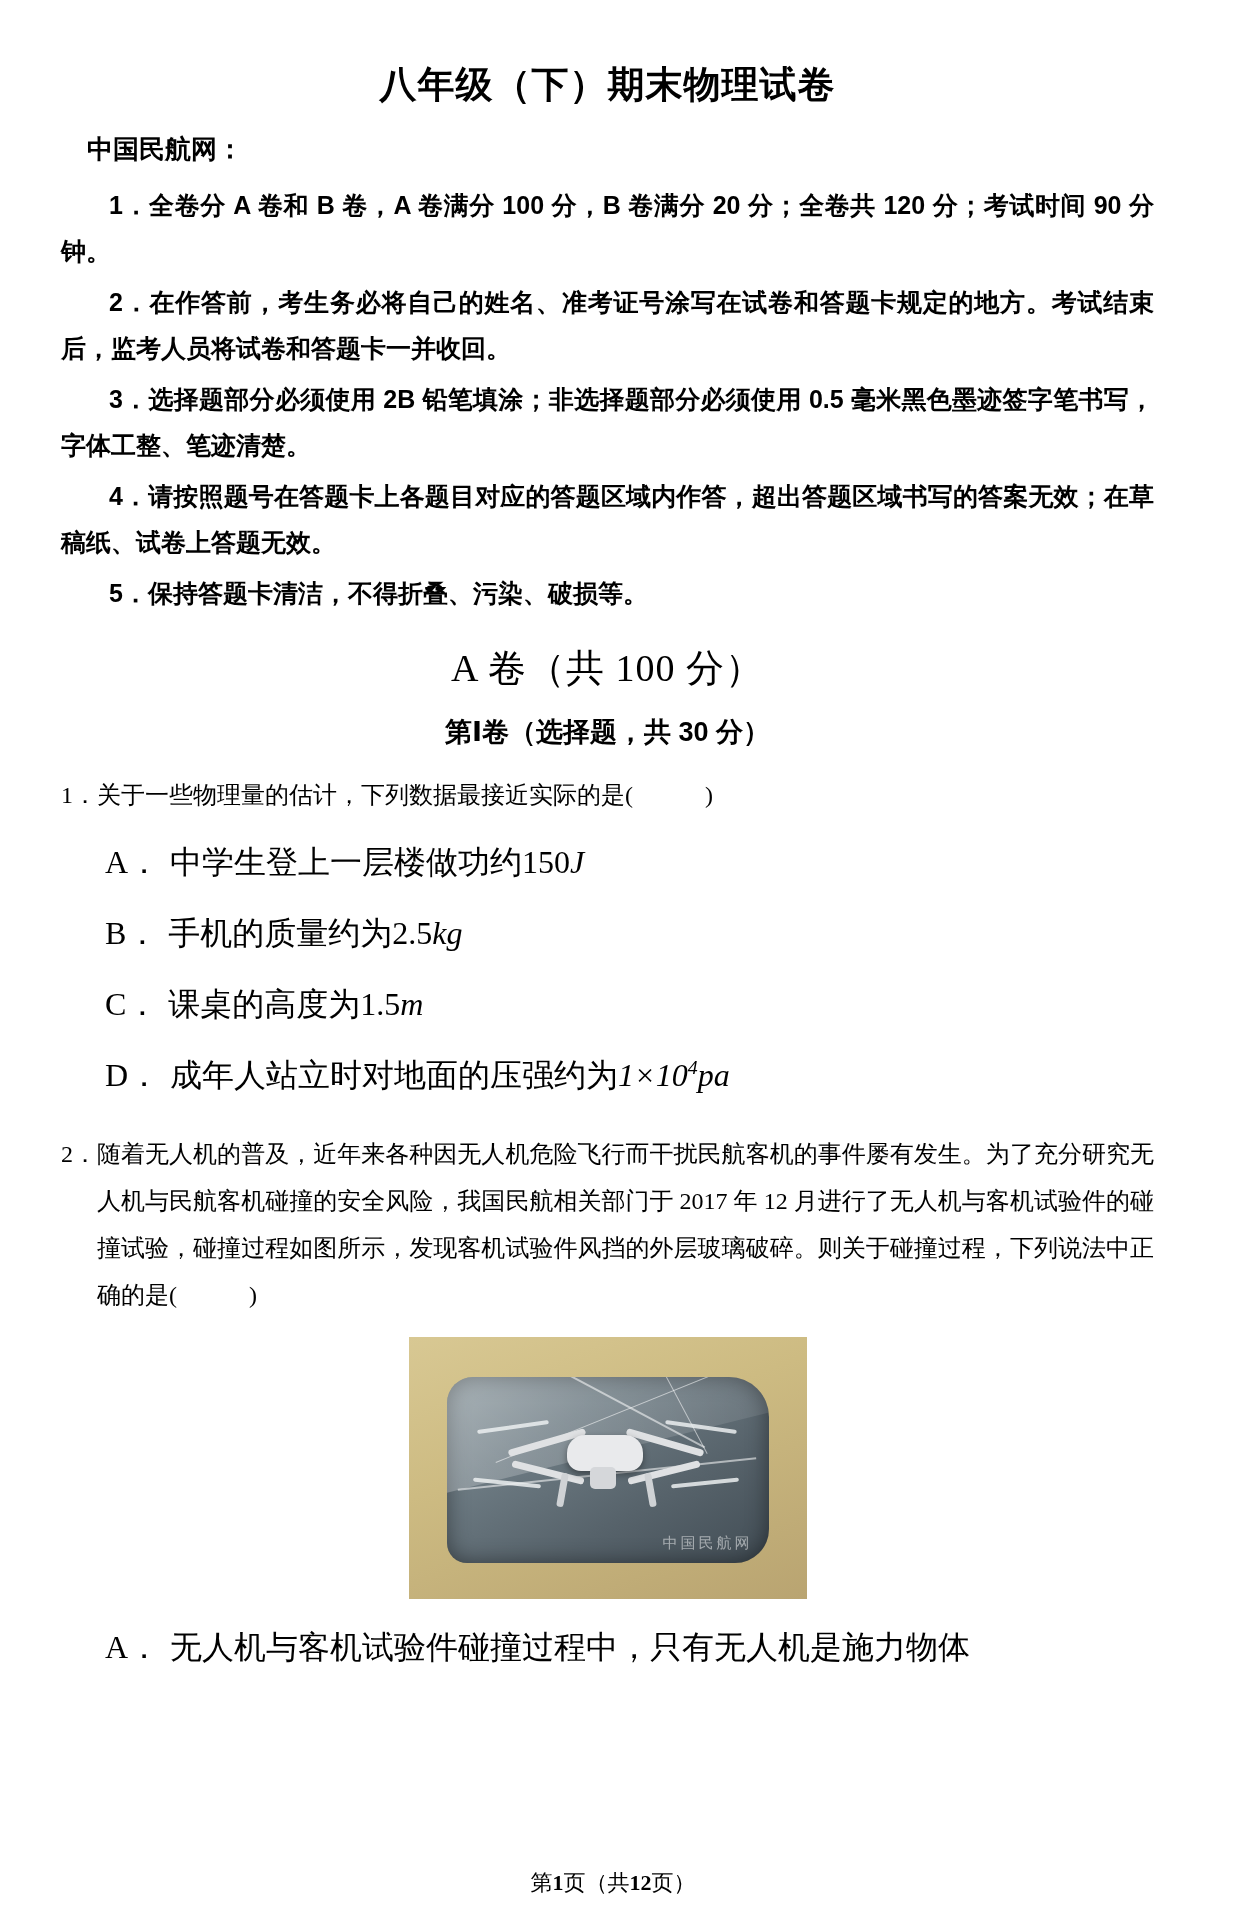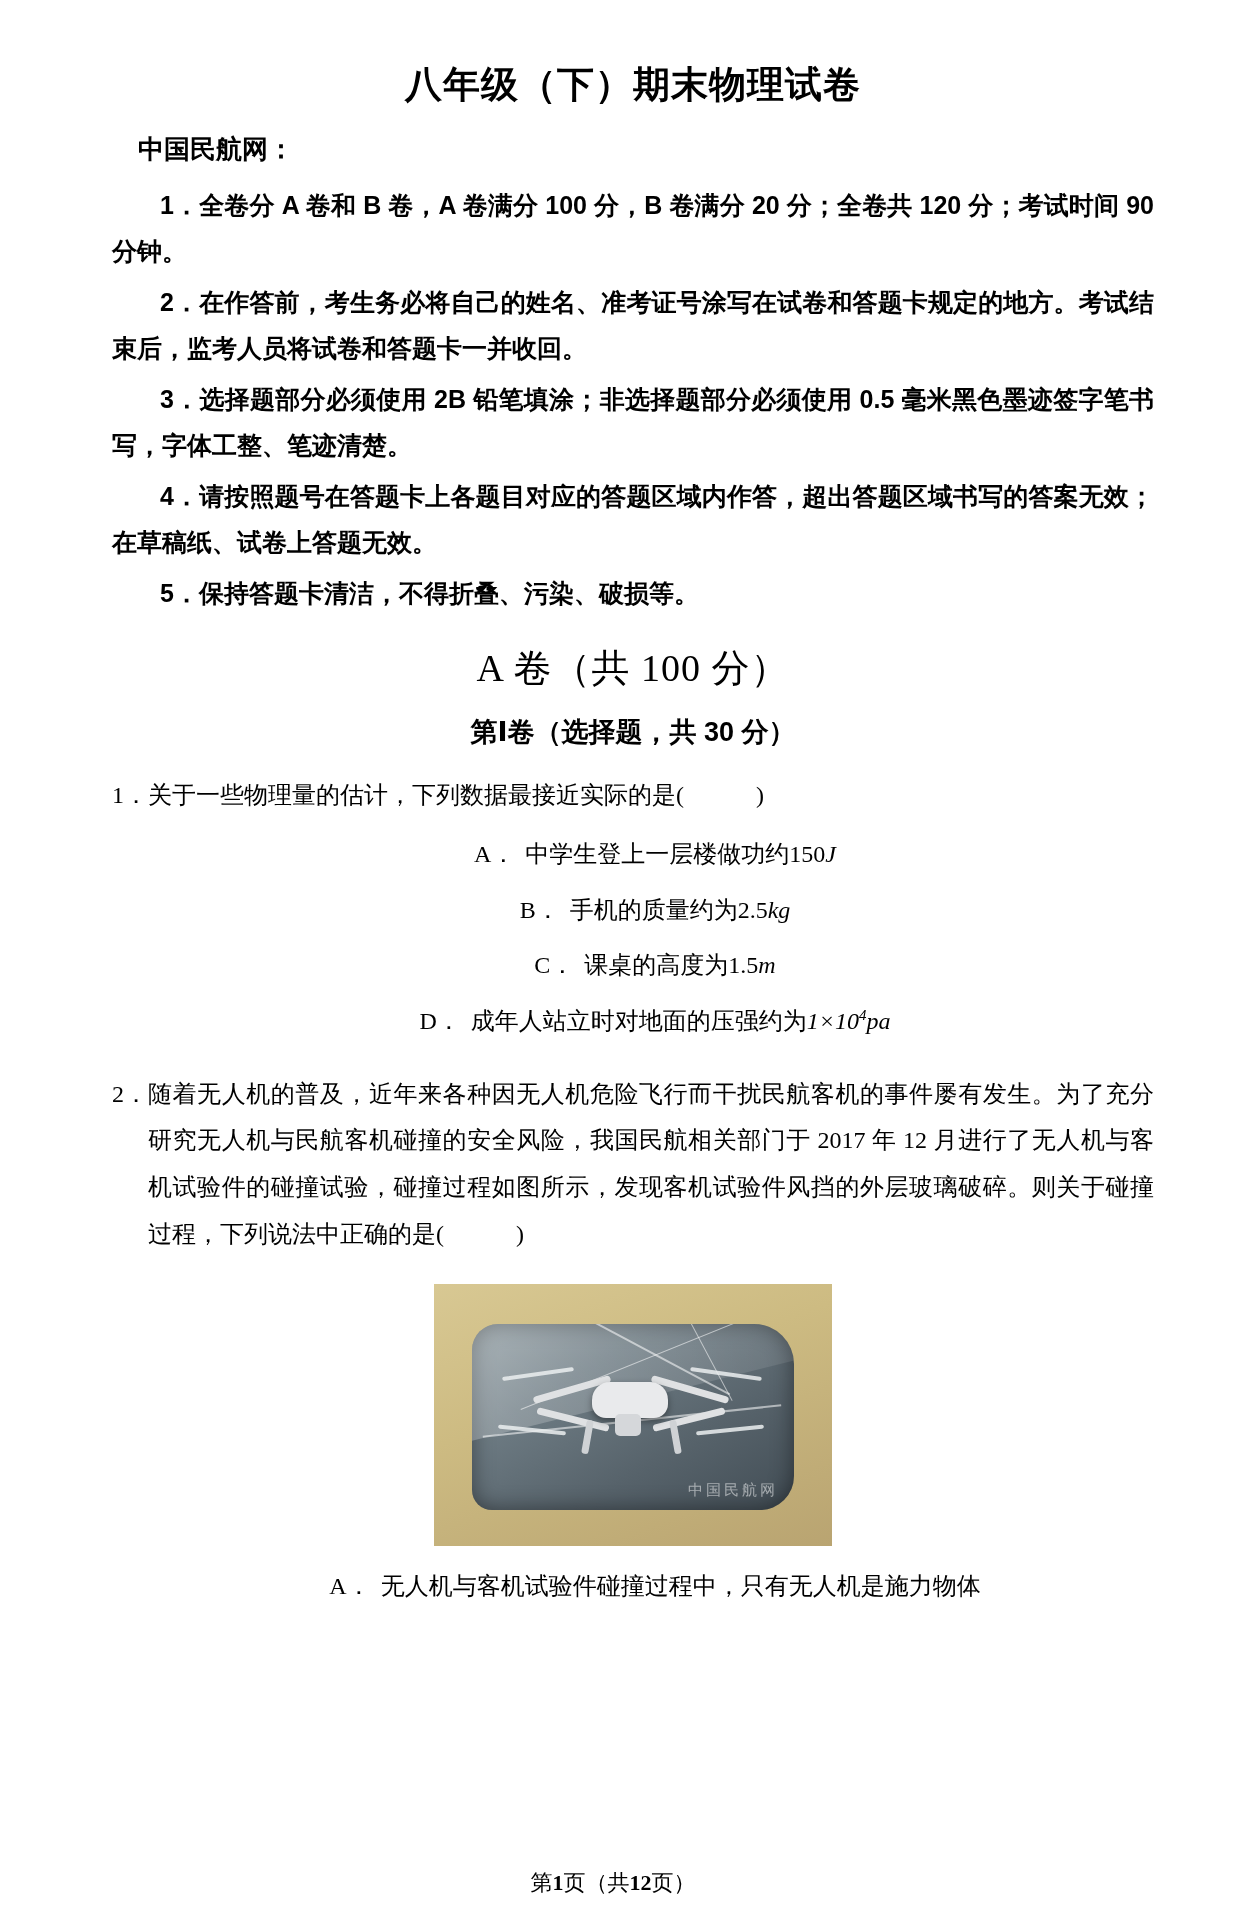--- a/index.html
+++ b/index.html
@@ -11,21 +11,21 @@
     width: 1242px;
     min-height: 1912px;
     font-family: "Liberation Serif", "DejaVu Serif", serif;
     color: #000000;
     position: relative;
   }
   .page {
     width: 1242px;
     min-height: 1912px;
     box-sizing: border-box;
-    padding: 44px 88px 0 112px;
+    padding: 44px 88px 0 61px;
     position: relative;
   }
   .doc-title {
     text-align: center;
     font-size: 37px;
     font-weight: bold;
     letter-spacing: 1px;
     margin: 16px 0 22px 0;
     font-family: "Liberation Sans", "DejaVu Sans", sans-serif;
   }
@@ -79,41 +79,40 @@
   .q-num {
     width: 36px;
     flex: 0 0 36px;
     font-size: 24px;
   }
   .q-body {
     flex: 1 1 auto;
     text-align: justify;
   }
   .choice {
-    font-size: 24px;
+    font-size: 32px;
     line-height: 1.9;
     margin: 0 0 10px 44px;
-    text-align: center;
   }
   .choice .lbl {
     margin-right: 10px;
   }
   .mathit {
     font-family: "Liberation Serif", "DejaVu Serif", serif;
     font-style: italic;
   }
   .num {
     font-family: "Liberation Serif", "DejaVu Serif", serif;
   }
   sup {
     font-size: 0.62em;
     vertical-align: super;
   }
   .figure {
-    margin: 26px auto 18px auto;
+    margin: 18px auto 18px auto;
     width: 398px;
     height: 262px;
     position: relative;
     overflow: hidden;
     background: #c8b98a;
     border: 0;
   }
   .fig-inner {
     position: absolute;
     inset: 0;

